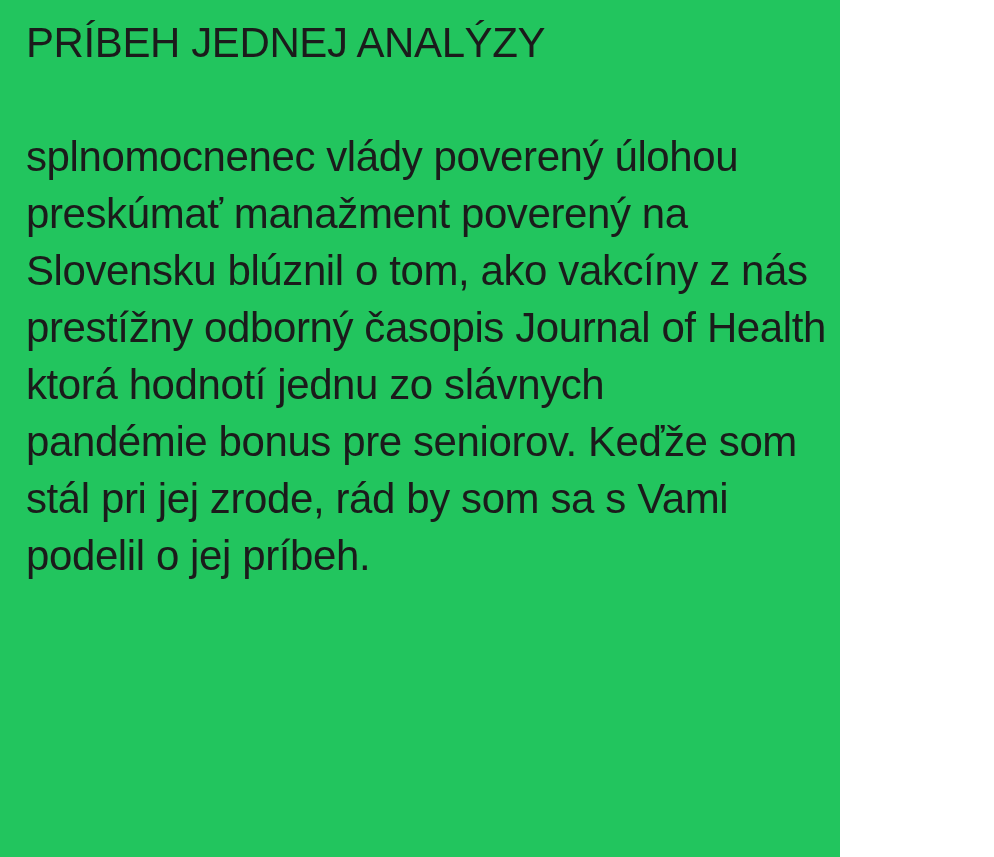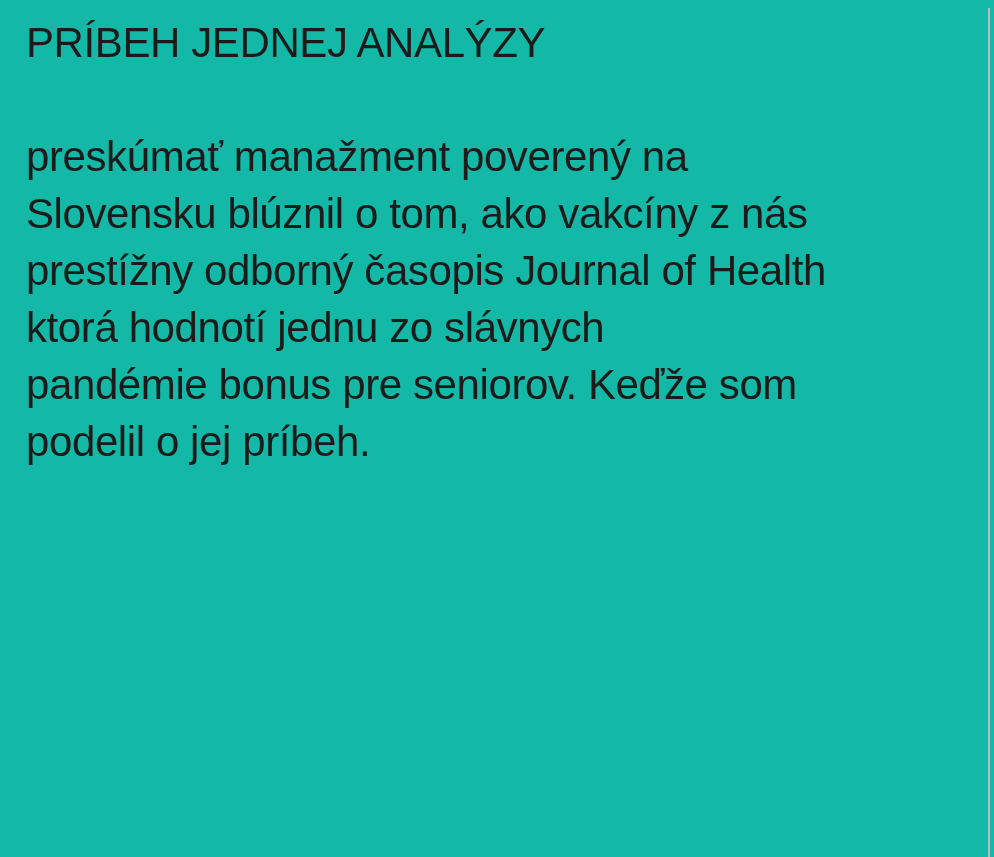--- a/index.html
+++ b/index.html
@@ -2,23 +2,23 @@
 <html><head>
 <meta charset="utf-8">
 <style>
   html, body {
     margin: 0;
     padding: 0;
     background: #ffffff;
   }
   .page {
     position: relative;
-    width: 994px;
+    width: 840px;
     height: 857px;
-    background: #14b8a6;
+    background: #22c55e;
     overflow: hidden;
     font-family: "Liberation Sans", sans-serif;
     color: #1b1b1b;
   }
   .content {
     position: absolute;
     left: 26px;
     top: 14px;
     right: 20px;
     font-size: 42px;
@@ -46,21 +46,23 @@
     background: #b7bcbc;
   }
 </style>
 </head>
 <body>
 
 <div class="page">
   <div class="content">
     <div class="heading-line">PRÍBEH JEDNEJ ANALÝZY</div>
     <div class="spacer-line"></div>
+    <div class="text-line">splnomocnenec vlády poverený úlohou</div>
     <div class="text-line">preskúmať manažment poverený na</div>
     <div class="text-line">Slovensku blúznil o tom, ako vakcíny z nás</div>
     <div class="text-line">prestížny odborný časopis Journal of Health</div>
     <div class="text-line">ktorá hodnotí jednu zo slávnych</div>
     <div class="text-line">pandémie bonus pre seniorov. Keďže som</div>
+    <div class="text-line">stál pri jej zrode, rád by som sa s Vami</div>
     <div class="text-line">podelil o jej príbeh.</div>
   </div>
   <div class="edge-line"></div>
 </div>
 
 </body></html>

